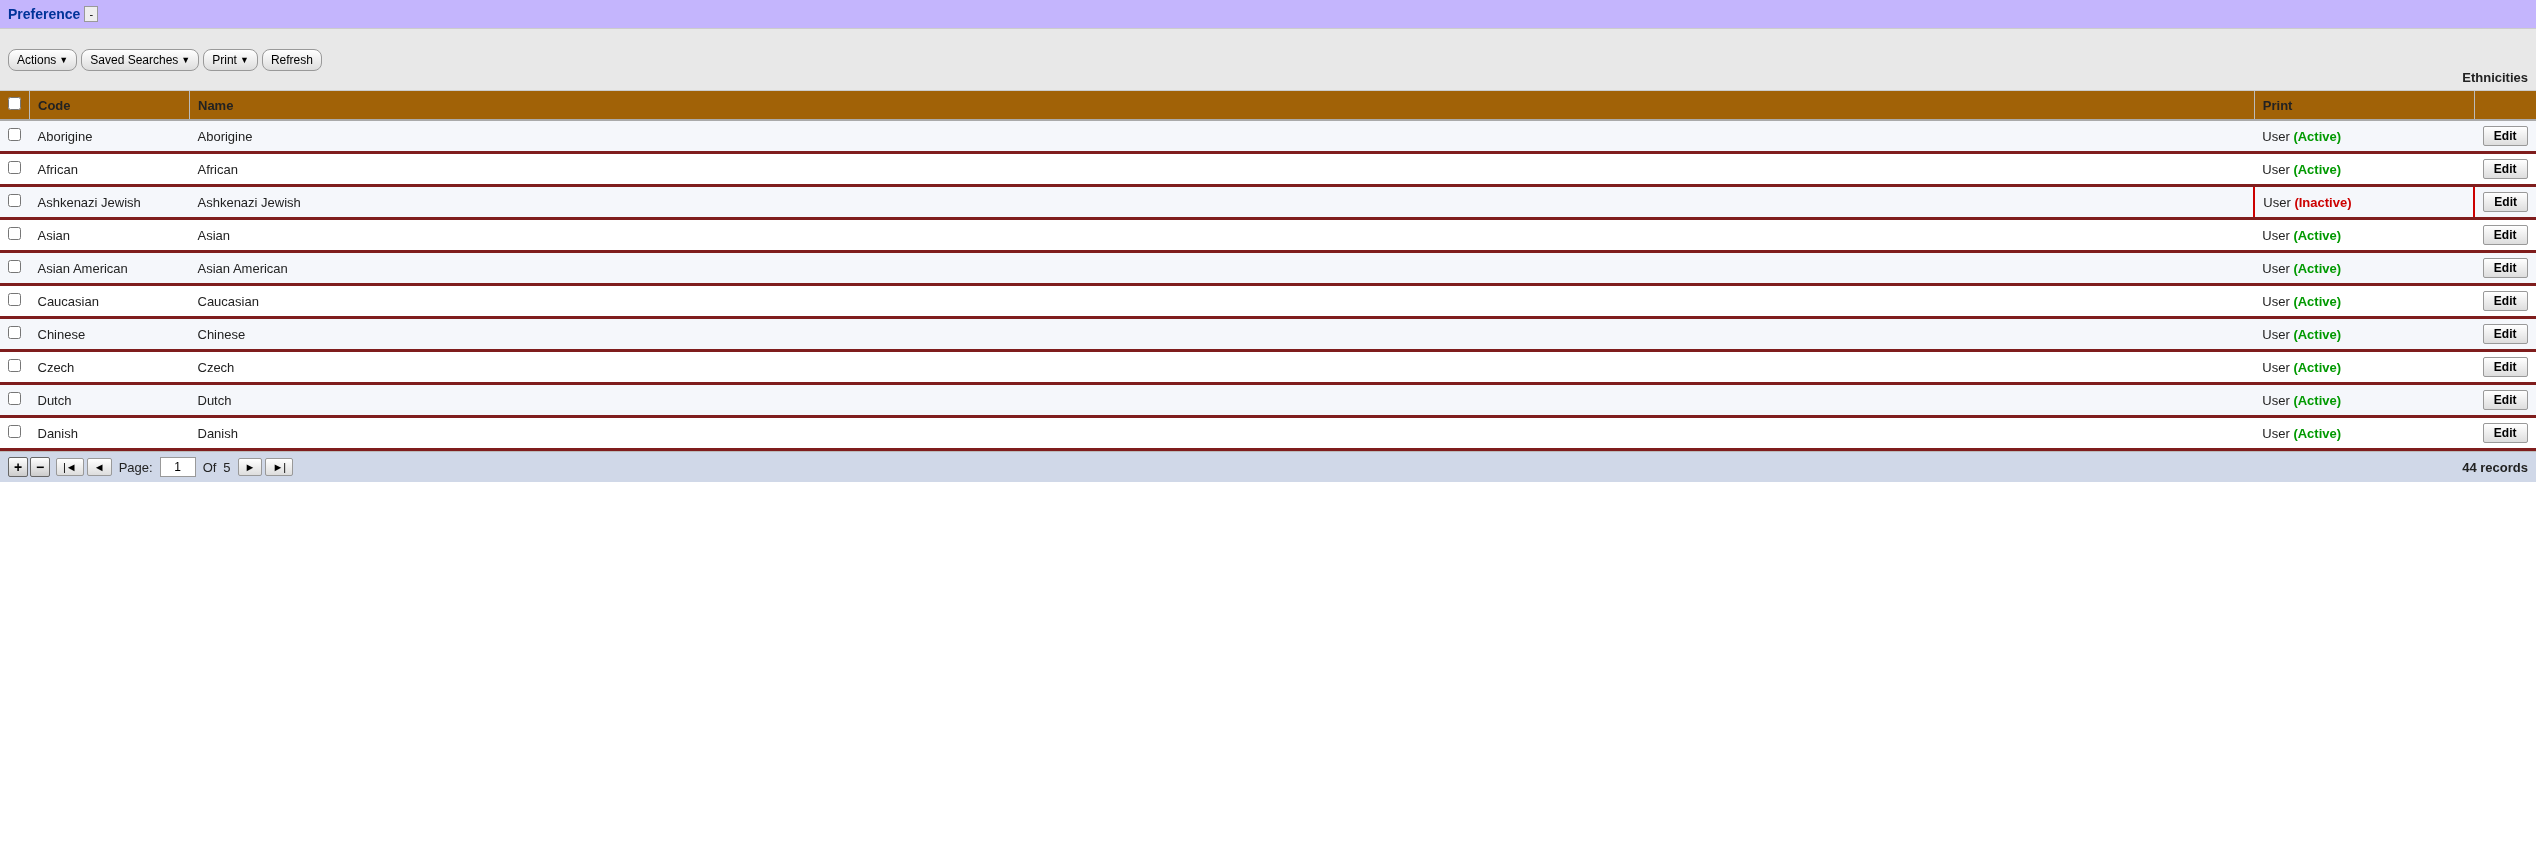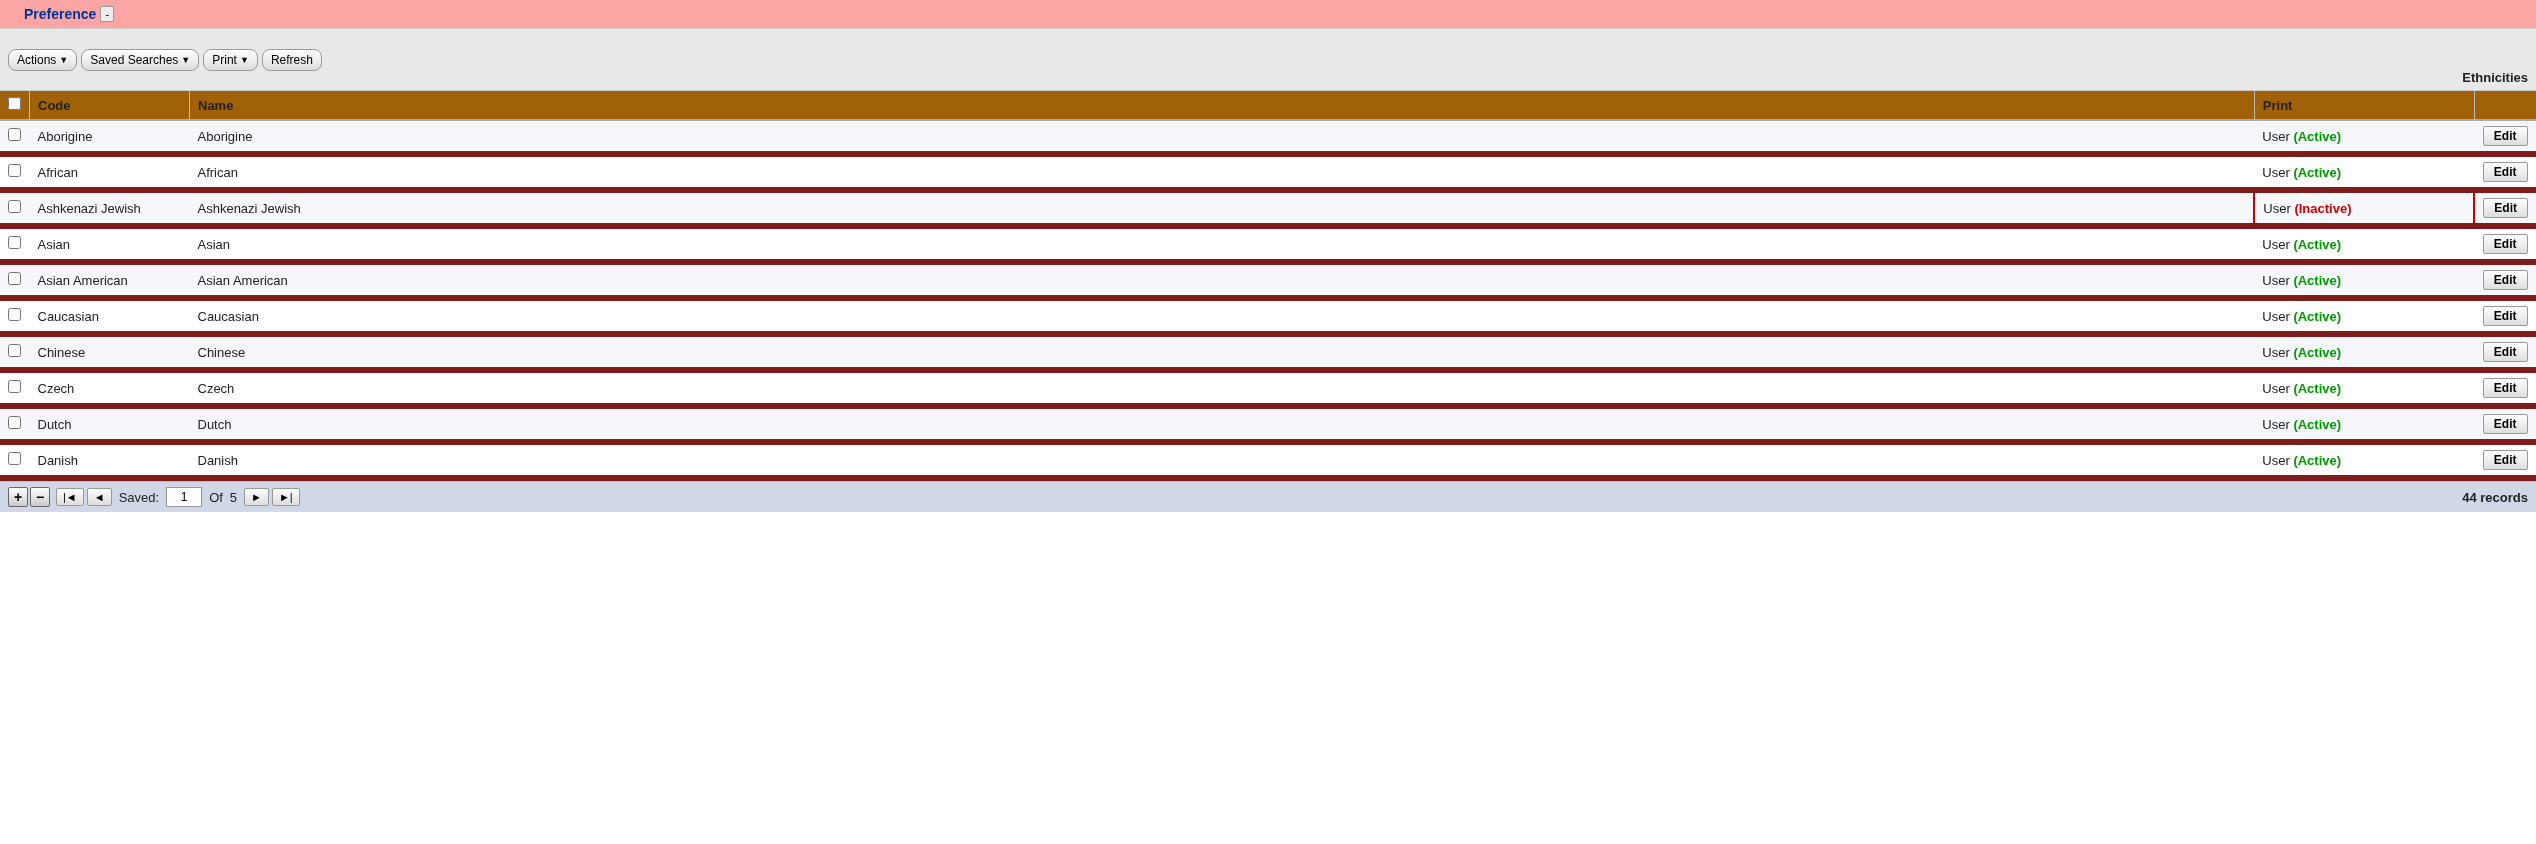--- a/index.html
+++ b/index.html
@@ -1,22 +1,22 @@
 <!DOCTYPE html>
 <html><head>
   <meta charset="utf-8">
   <style>
     * { box-sizing: border-box; margin: 0; padding: 0; }
     body { font-family: Arial, sans-serif; font-size: 13px; background: #fff; color: #222; }
 
     .preference-header {
       display: flex;
       align-items: center;
-      padding: 6px 24px;
-      background: #fca5a5;
+      padding: 6px 8px;
+      background: #c4b5fd;
       border-bottom: 1px solid #ccc;
     }
     .preference-title {
       font-weight: bold;
       color: #003399;
       font-size: 14px;
       margin-right: 4px;
     }
     .collapse-btn {
       font-size: 11px;
@@ -74,21 +74,21 @@
       width: 28px;
       text-align: center;
     }
     thead th.th-actions {
       width: 60px;
       text-align: center;
       border-right: none;
     }
 
     tbody tr {
-      border-bottom: 6px solid #7f1d1d;
+      border-bottom: 3px solid #7f1d1d;
     }
     tbody tr:nth-child(odd) { background: #f5f7fb; }
     tbody tr:nth-child(even) { background: #ffffff; }
 
     tbody td {
       padding: 5px 8px;
       vertical-align: middle;
     }
     tbody td.td-checkbox { text-align: center; width: 28px; }
     tbody td.td-edit { text-align: center; width: 60px; }
@@ -277,21 +277,21 @@
 </table>
 
 <div class="footer">
   <div class="add-remove-btns">
     <button class="add-btn">+</button>
     <button class="remove-btn">−</button>
   </div>
   <div class="footer-nav">
     <button class="nav-btn">|◄</button>
     <button class="nav-btn">◄</button>
-    <span style="margin:0 4px;">Saved:</span>
+    <span style="margin:0 4px;">Page:</span>
     <input class="page-input" type="text" value="1" style="">
     <span style="margin:0 4px;">Of</span>
     <span>5</span>
     <button class="nav-btn" style="margin-left:4px;">►</button>
     <button class="nav-btn">►|</button>
   </div>
   <div class="footer-right">44 records</div>
 </div>
 
 </body></html>

